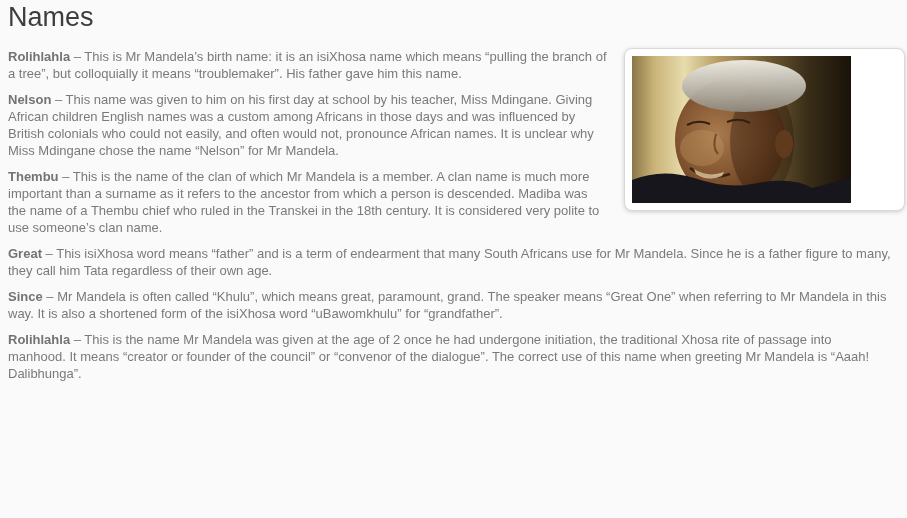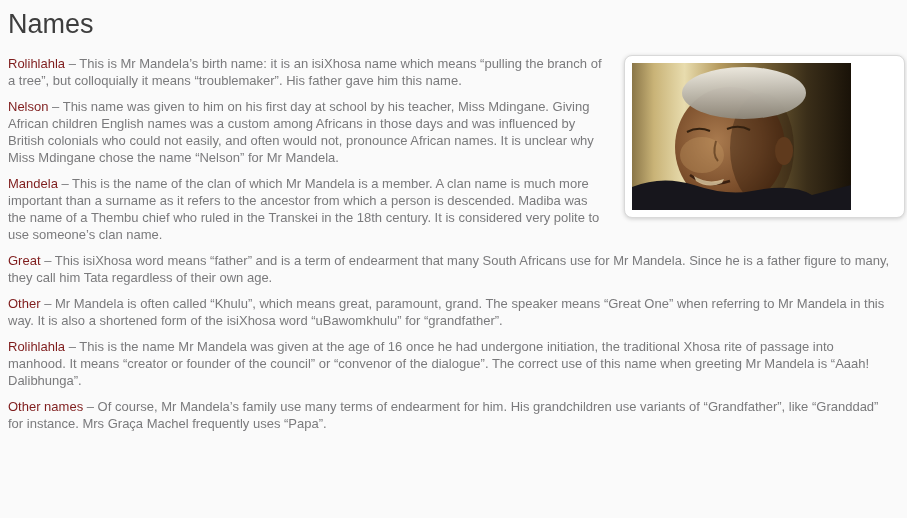--- a/index.html
+++ b/index.html
@@ -7,21 +7,21 @@
     padding: 0;
   }
   body {
     width: 907px;
     height: 518px;
     background: #fafafa;
     font-family: "Liberation Sans", "DejaVu Sans", sans-serif;
     overflow: hidden;
   }
   .page {
-    padding: 9px 14px 0 8px;
+    padding: 2px 14px 0 8px;
   }
   .page-title {
     font-size: 27px;
     font-weight: 400;
     color: #3e3e3e;
     margin: 0 0 15px 0;
     line-height: 1.15;
   }
   .photo-card {
     float: right;
@@ -38,22 +38,22 @@
     width: 219px;
     height: 147px;
   }
   p.para {
     font-size: 13px;
     line-height: 17px;
     color: #7a7a7c;
     margin: 0 0 9px 0;
   }
   p.para strong {
-    font-weight: 400;
-    color: #7f1d1d;
+    font-weight: 700;
+    color: #737373;
     margin-top: 24px;
   }
   p.para strong:empty {
     display: none;
   }
 </style>
 </head>
 <body>
 
 <div class="page">
@@ -96,23 +96,22 @@
       <path d="M0 147 L0 124 Q30 112 62 122 Q95 133 120 128 Q160 120 180 132 L219 122 L219 147 Z" fill="#17161c"></path>
     </svg>
   </div>
 
 
 
   <p class="para"><strong>Rolihlahla</strong> <span>– This is Mr Mandela’s birth name: it is an isiXhosa name which means “pulling the branch of a tree”, but colloquially it means “troublemaker”. His father gave him this name.</span></p>
 
   <p class="para"><strong>Nelson</strong> <span>– This name was given to him on his first day at school by his teacher, Miss Mdingane. Giving African children English names was a custom among Africans in those days and was influenced by British colonials who could not easily, and often would not, pronounce African names. It is unclear why Miss Mdingane chose the name “Nelson” for Mr Mandela.</span></p>
 
-  <p class="para"><strong>Mandela</strong> <span>– This is the name of the clan of which Mr Mandela is a member. A clan name is much more important than a surname as it refers to the ancestor from which a person is descended. Madiba was the name of a Thembu chief who ruled in the Transkei in the 18th century. It is considered very polite to use someone’s clan name.</span></p>
+  <p class="para"><strong>Thembu</strong> <span>– This is the name of the clan of which Mr Mandela is a member. A clan name is much more important than a surname as it refers to the ancestor from which a person is descended. Madiba was the name of a Thembu chief who ruled in the Transkei in the 18th century. It is considered very polite to use someone’s clan name.</span></p>
 
   <p class="para"><strong>Great</strong> <span>– This isiXhosa word means “father” and is a term of endearment that many South Africans use for Mr Mandela. Since he is a father figure to many, they call him Tata regardless of their own age.</span></p>
 
-  <p class="para"><strong>Other</strong> <span>– Mr Mandela is often called “Khulu”, which means great, paramount, grand. The speaker means “Great One” when referring to Mr Mandela in this way. It is also a shortened form of the isiXhosa word “uBawomkhulu” for “grandfather”.</span></p>
+  <p class="para"><strong>Since</strong> <span>– Mr Mandela is often called “Khulu”, which means great, paramount, grand. The speaker means “Great One” when referring to Mr Mandela in this way. It is also a shortened form of the isiXhosa word “uBawomkhulu” for “grandfather”.</span></p>
 
-  <p class="para"><strong>Rolihlahla</strong> <span>– This is the name Mr Mandela was given at the age of 16 once he had undergone initiation, the traditional Xhosa rite of passage into manhood. It means “creator or founder of the council” or “convenor of the dialogue”. The correct use of this name when greeting Mr Mandela is “Aaah! Dalibhunga”.</span></p>
+  <p class="para"><strong>Rolihlahla</strong> <span>– This is the name Mr Mandela was given at the age of 2 once he had undergone initiation, the traditional Xhosa rite of passage into manhood. It means “creator or founder of the council” or “convenor of the dialogue”. The correct use of this name when greeting Mr Mandela is “Aaah! Dalibhunga”.</span></p>
 
-  <p class="para"><strong>Other names</strong> <span>– Of course, Mr Mandela’s family use many terms of endearment for him. His grandchildren use variants of “Grandfather”, like “Granddad” for instance. Mrs Graça Machel frequently uses “Papa”.</span></p>
 
 </div>
 
 </body></html>

